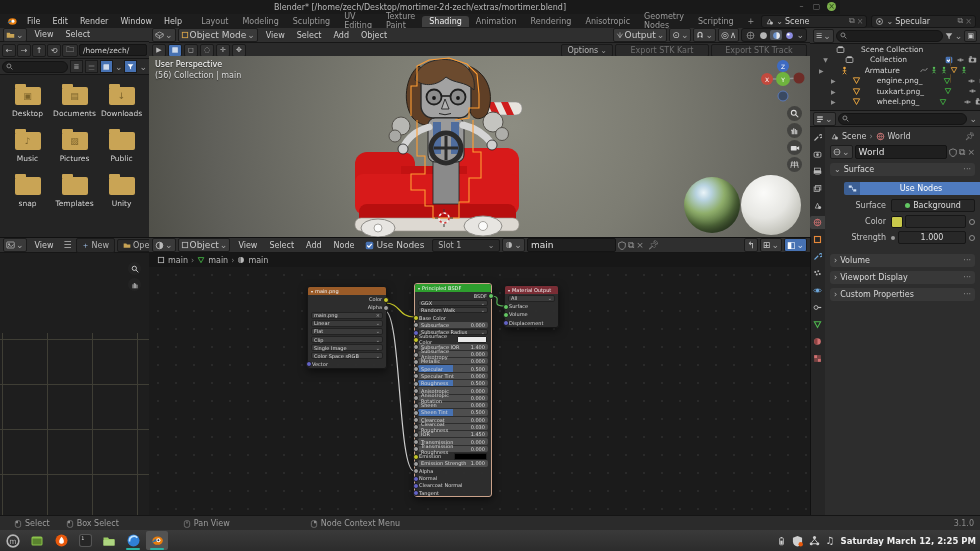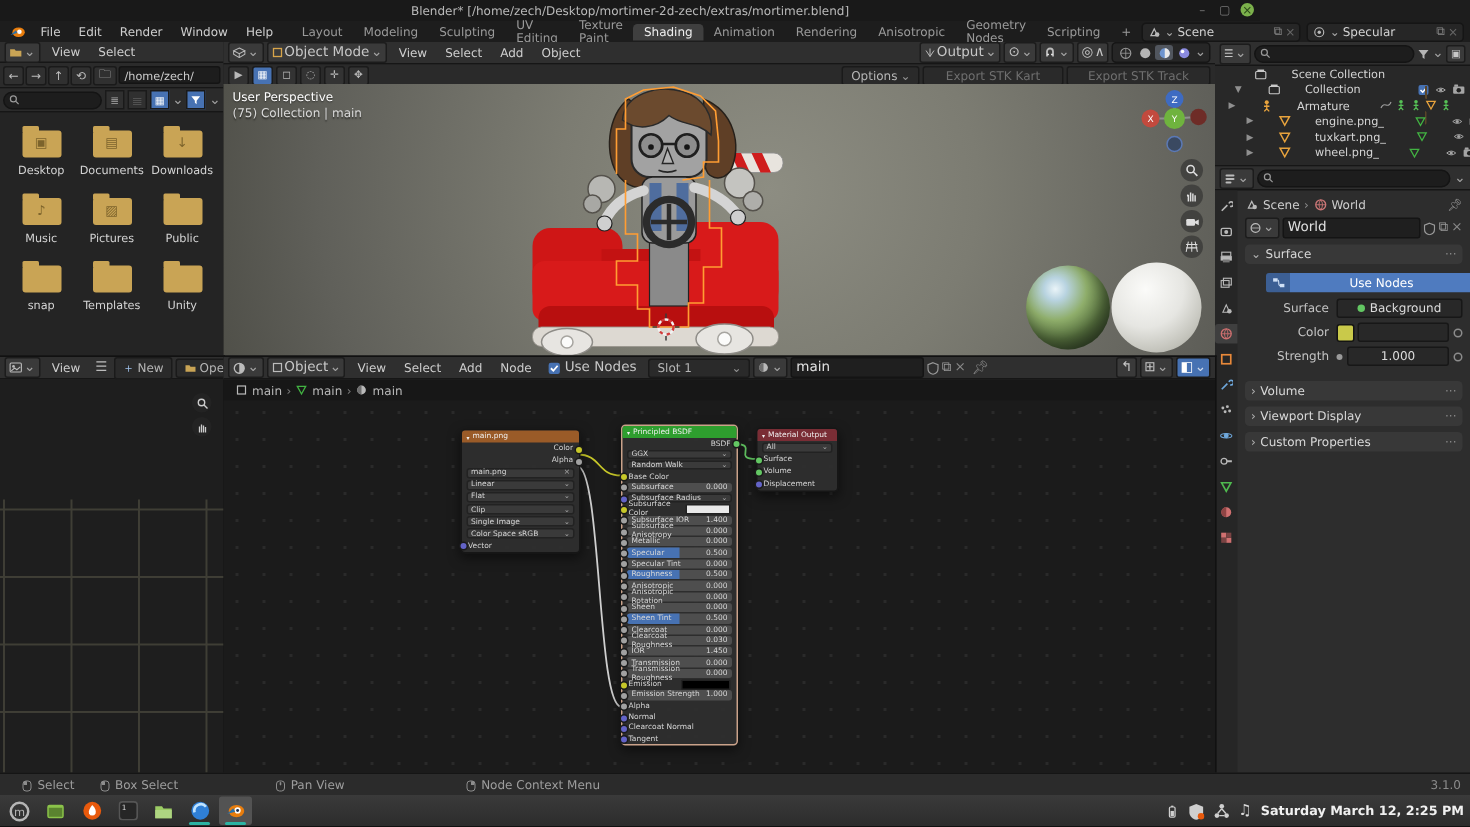--- a/index.html
+++ b/index.html
@@ -359,21 +359,21 @@
       <span class="flatbtn" style="color:#6f6f6f;width:82px;justify-content:center;">
           <span>Export STK Kart</span>
         </span>
       <span class="flatbtn" style="color:#6f6f6f;width:84px;justify-content:center;">
           <span>Export STK Track</span>
         </span>
     </div>
     <div class="vp-canvas">
       <div class="vp-overlay">
         <div>User Perspective</div>
-        <div class="l2">(75) Collection | main</div>
+        <div class="l2">(56) Collection | main</div>
       </div>
 
       <svg class="r" style="left:0;top:0;" width="661" height="181" viewBox="0 0 661 181">
 
         <g>
           <rect x="333" y="46" width="40" height="13" rx="6" fill="#e8e4de" stroke="#8f8f8f" stroke-width="0.6"></rect>
           <path d="M338,46 l6,13 h7 l-6,-13 Z M352,46 l6,13 h7 l-6,-13 Z" fill="#cf1d1d"></path>
           <circle cx="252" cy="70" r="9" fill="#b7b7b3" stroke="#55524c" stroke-width="1"></circle>
           <circle cx="246" cy="80" r="6" fill="#a8a8a4" stroke="#55524c" stroke-width="1"></circle>
           <circle cx="344" cy="66" r="10" fill="#c4c4c0" stroke="#55524c" stroke-width="1"></circle>

